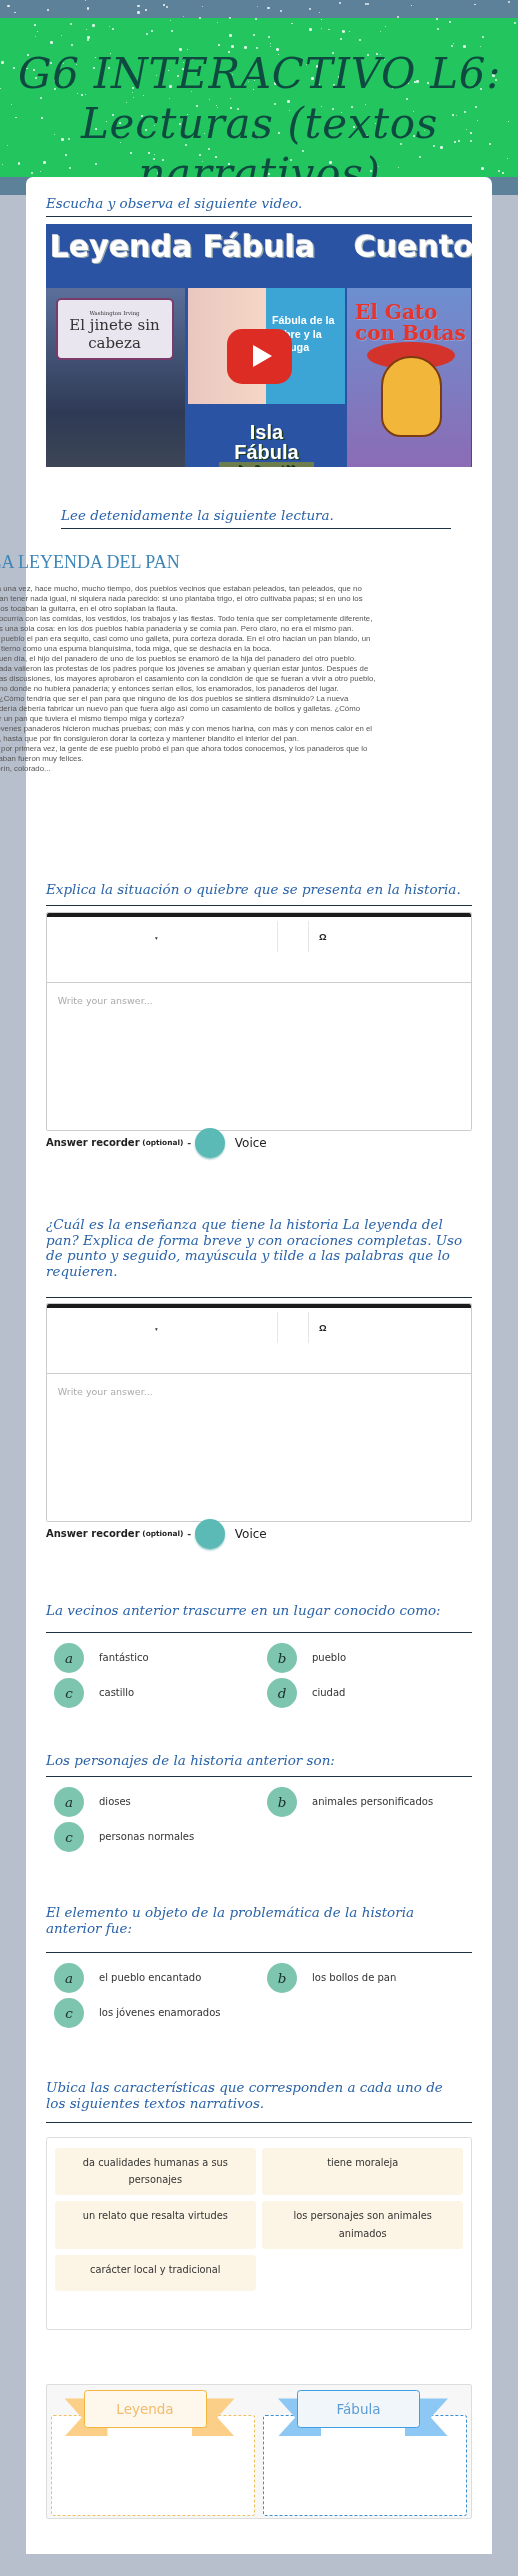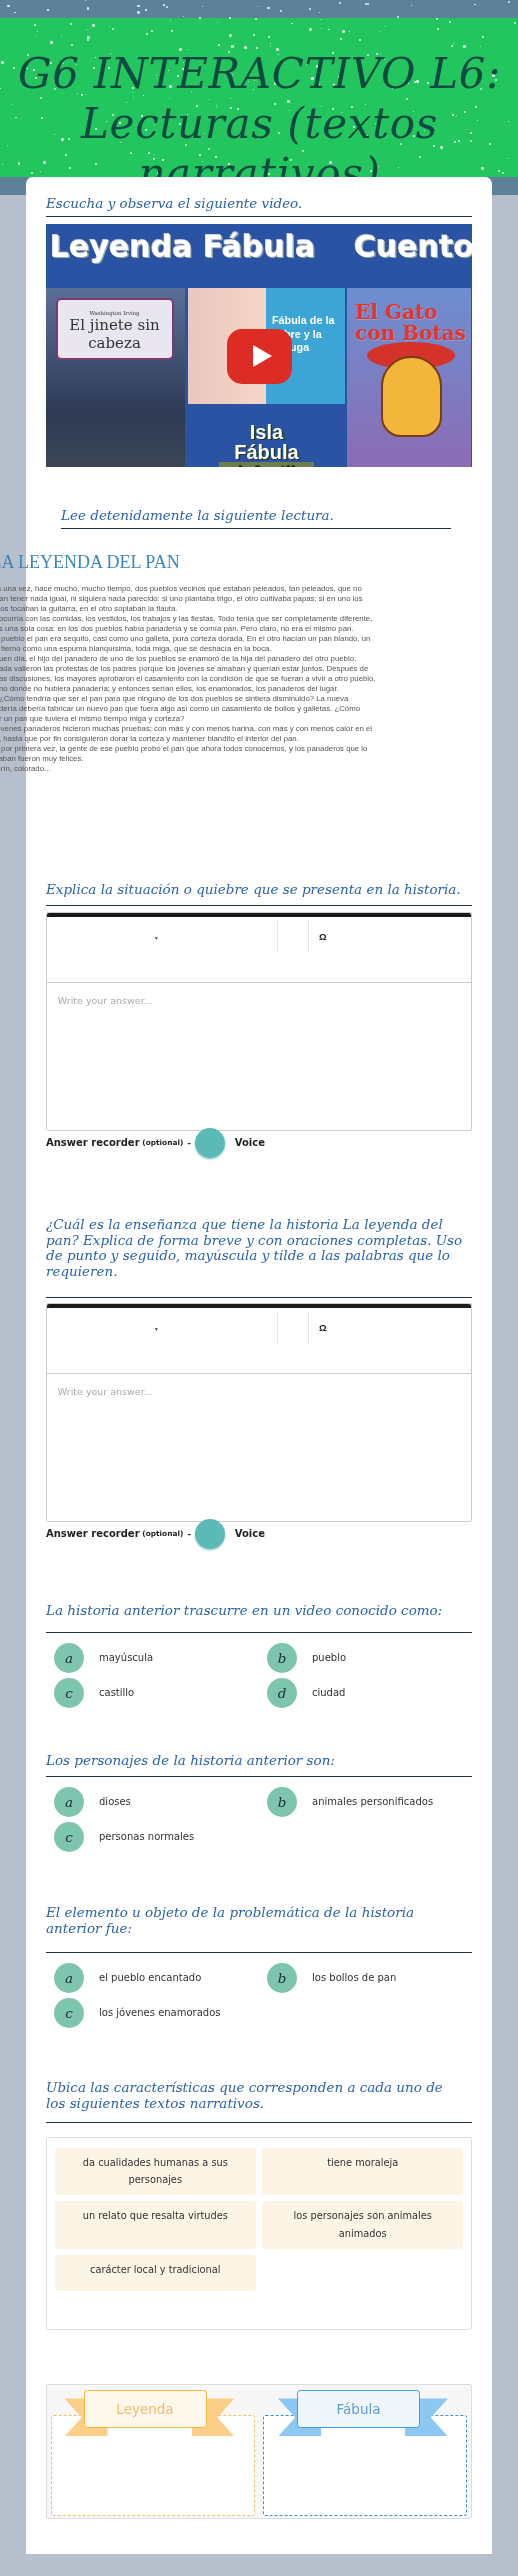--- a/index.html
+++ b/index.html
@@ -91,21 +91,21 @@
   .editor textarea {
     display: block; width: 100%; height: 147px; border: 0; resize: none; outline: none;
     padding: 12px 10.8px; font-family: "DejaVu Sans", sans-serif; font-size: 9.5px; color: #555;
   }
   .editor textarea::placeholder { color: #aaa; }
   .recorder { position: absolute; left: 20px; height: 27px; display: flex; align-items: center; font-family: "DejaVu Sans", sans-serif; }
   .recorder .lbl { font-weight: bold; font-size: 10px; color: #222; }
   .recorder .opt { font-weight: bold; font-size: 7.4px; color: #222; margin-left: 2.7px; }
   .recorder .dash { font-weight: bold; font-size: 9.5px; margin: 0 4px; }
   .recorder .mic { width: 30px; height: 30px; border-radius: 50%; background: #5bbab5; box-shadow: 0 1.4px 2px #9cc; }
-  .recorder .voice { font-weight: bold; font-size: 10px; color: #222; margin-left: 9.5px; }
+  .recorder .voice { font-weight: normal; font-size: 12px; color: #222; margin-left: 9.5px; }
   
   .mcq { position: absolute; left: 20px; width: 426px; display: flex; flex-wrap: wrap; }
   .opt-item { width: 50%; height: 35px; display: flex; align-items: center; padding-left: 8px; }
   .opt-item .badge { width: 30px; height: 30px; border-radius: 50%; background: #7ec5b0; display: flex; align-items: center; justify-content: center; font-family: "DejaVu Serif", serif; font-style: italic; font-size: 13.5px; color: #1c2d29; flex: 0 0 30px; }
   .opt-item .txt { margin-left: 15px; font-family: "DejaVu Sans", sans-serif; font-size: 10px; color: #333; }
   
   .sortbox { position: absolute; left: 20px; top: 1960px; width: 426px; height: 193px; border: 0.7px solid #ddd; border-radius: 2.7px; padding: 9.5px 8px; }
   .sortgrid { display: grid; grid-template-columns: 1fr 1fr; column-gap: 6.8px; row-gap: 6.8px; }
   .chip { background: #fcf5e5; border-radius: 3.4px; text-align: center; font-family: "DejaVu Sans", sans-serif; font-size: 9.8px; line-height: 17.6px; color: #333; padding: 6px 9.5px; min-height: 36px; }
   .drop { position: absolute; left: 20px; top: 2207px; width: 426px; height: 135px; background: #f7f7f7; border: 0.7px solid #ddd; border-radius: 2px; }
@@ -468,26 +468,26 @@
     <textarea placeholder="Write your answer..." style=""></textarea>
   </div>
   <div class="recorder" style="top:1343px">
     <span class="lbl">Answer recorder</span>
     <span class="opt">(optional)</span>
     <span class="dash">-</span>
     <span class="mic"></span>
     <span class="voice">Voice</span>
   </div>
 
-  <div class="sec-head" style="top:1426px">La historia anterior trascurre en un video  conocido como:</div>
+  <div class="sec-head" style="top:1426px">La vecinos anterior trascurre en un lugar  conocido como:</div>
   <div class="rule" style="top:1455px"></div>
   <div class="mcq" style="top:1463px">
     <div class="opt-item">
         <span class="badge">a</span>
-        <span class="txt">mayúscula</span>
+        <span class="txt">fantástico</span>
       </div>
     <div class="opt-item">
         <span class="badge">b</span>
         <span class="txt">pueblo</span>
       </div>
     <div class="opt-item">
         <span class="badge">c</span>
         <span class="txt">castillo</span>
       </div>
     <div class="opt-item">

